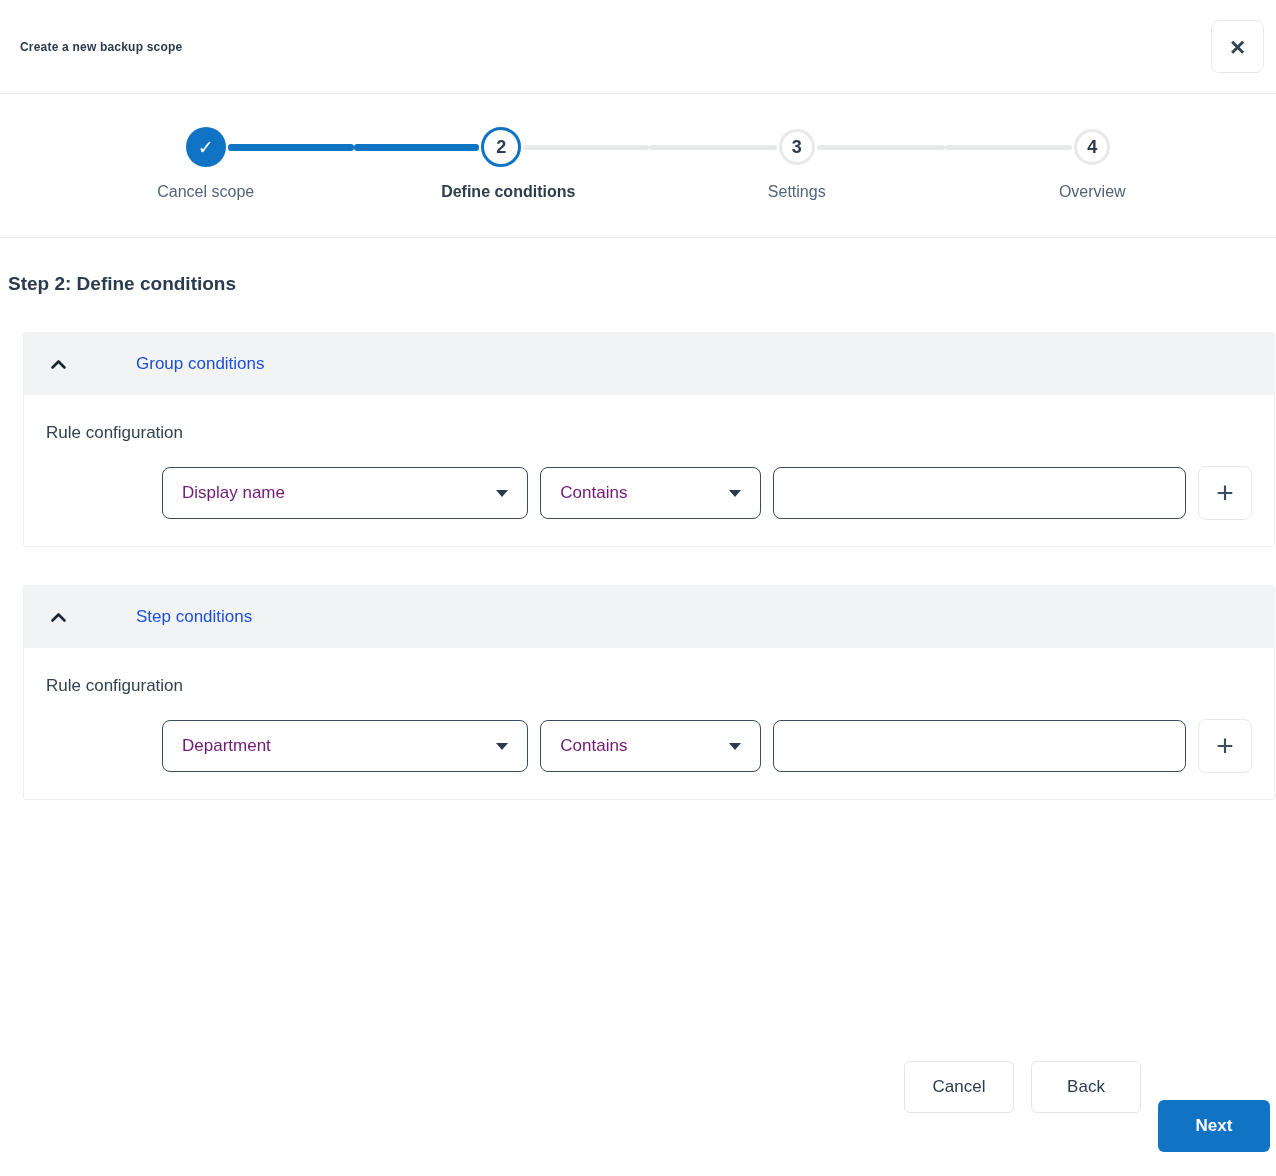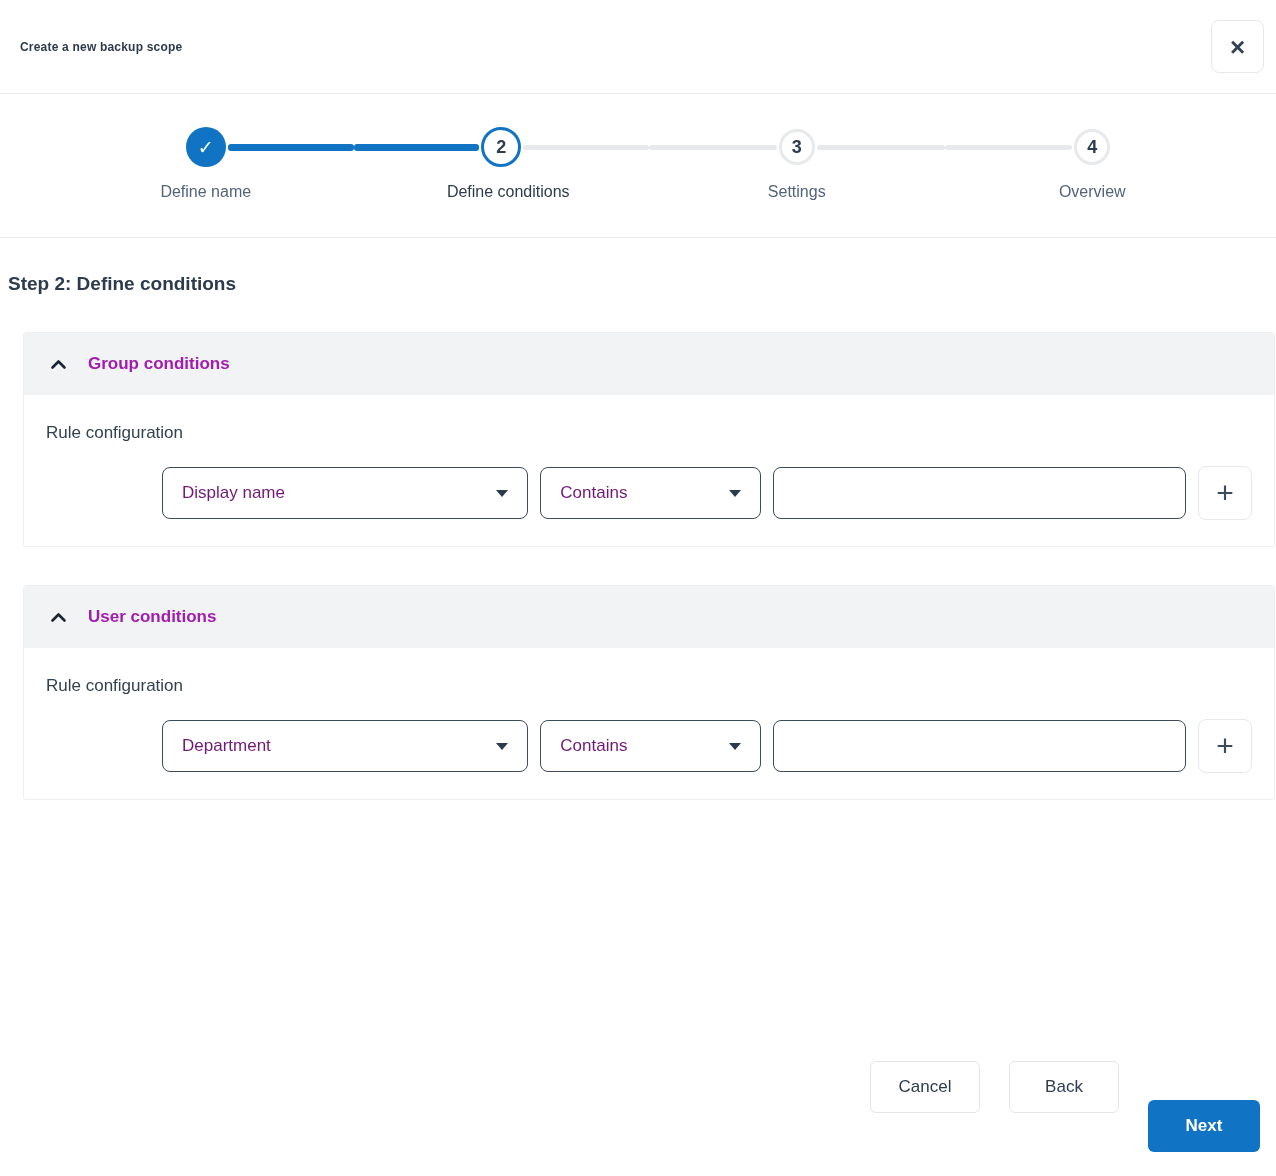--- a/index.html
+++ b/index.html
@@ -37,33 +37,33 @@
   .circle {
     flex:none; border-radius:50%; display:flex; align-items:center; justify-content:center;
     margin:0 2px; background:#fff;
   }
   .circle.completed { width:40px; height:40px; background:#1173c4; }
   .circle.completed span { color:#fff; font-size:19px; font-weight:700; }
   .circle.current { width:40px; height:40px; border:3px solid #1173c4; }
   .circle.upcoming { width:36px; height:36px; border:3px solid #e7e9eb; }
   .circle .num { font-size:18px; font-weight:600; color:#2d3c4e; }
   .step-label { margin-top:15px; font-size:16px; color:#53637a; }
-  .step-label.current { font-weight:400; color:#2c3b4d;margin-left:14px; }
+  .step-label.current { font-weight:700; color:#2c3b4d;margin-left:14px; }
 
   
   .step-heading { margin:35px 20px 0 8px; font-size:19px; font-weight:700; color:#2c3b4d; }
 
   
   .card { margin:37px 1px 0 23px; border:1px solid #edeff1; border-radius:3px; }
   .card + .card { margin-top:38px; }
   .card-header {
     background:#f1f3f4; height:62px; display:flex; align-items:center;
     padding-left:26px; gap:21px; cursor:pointer; border-radius:3px 3px 0 0;
   }
-  .card-title { font-size:17px; font-weight:700; color:#a21caf; }
+  .card-title { font-size:17px; font-weight:400; color:#1d4ed8;margin-left:48px; }
   .card-body { background:#fff; padding:28px 22px 26px 22px; border-radius:0 0 3px 3px; }
   .rule-label { font-size:17px; color:#33424f; }
   .controls { display:flex; align-items:center; margin-top:23px; padding-left:116px; gap:12px; }
   .select {
     height:52px; border:1.6px solid #3c4b5d; border-radius:8px; background:#fff;
     display:flex; align-items:center; justify-content:space-between;
     padding:0 19px; cursor:pointer;
   }
   .select .val { font-size:17px; color:#701a75; }
   .select.field { width:367px; }
@@ -77,21 +77,21 @@
     width:414px; height:52px; border:1.6px solid #3c4b5d; border-radius:8px;
     padding:0 14px; font-size:17px; font-family:inherit; color:#2d3c4e; outline:none;
   }
   .add-btn {
     width:54px; height:54px; border:1px solid #e6e9ec; border-radius:8px; background:#fff;
     display:flex; align-items:center; justify-content:center; cursor:pointer;
   }
   .add-btn span { font-size:30px; line-height:1; color:#3c4b5d; font-weight:400; }
 
   
-  .footer { position:absolute; right:16px; bottom:24px; display:flex; gap:29px; }
+  .footer { position:absolute; right:6px; bottom:24px; display:flex; gap:17px; }
   .btn {
     height:52px; border-radius:6px; font-size:17px; font-family:inherit; cursor:pointer;
     display:flex; align-items:center; justify-content:center;
   }
   .btn.secondary { background:#fff; border:1px solid #e3e6e9; color:#2d3c4e; width:110px; }
   .btn.primary { background:#1173c4; border:none; color:#fff; width:112px; font-weight:600;margin-top:39px; }
 </style>
 </head>
 <body>
 
@@ -106,21 +106,21 @@
   <div class="stepper">
 
     <div class="step">
       <div class="track">
         <div class="seg hide"></div>
         <div class="circle completed">
           <span>✓</span>
         </div>
         <div class="seg blue"></div>
       </div>
-      <div class="step-label">Define name</div>
+      <div class="step-label">Cancel scope</div>
     </div>
 
     <div class="step">
       <div class="track">
         <div class="seg blue"></div>
         <div class="circle current">
           <span class="num">2</span>
         </div>
         <div class="seg"></div>
       </div>
@@ -178,21 +178,21 @@
       </div>
     </div>
   </div>
 </div>
 
 <div class="card">
   <div class="card-header">
     <svg width="17" height="11" viewBox="0 0 17 11">
       <polyline points="2.5,8.5 8.5,2.5 14.5,8.5" stroke="#1a2532" stroke-width="2.6" fill="none" stroke-linecap="round" stroke-linejoin="round"></polyline>
     </svg>
-    <span class="card-title">User conditions</span>
+    <span class="card-title">Step conditions</span>
   </div>
   <div class="card-body">
     <div class="rule-label">Rule configuration</div>
     <div class="controls">
       <div class="select field">
         <span class="val">Department</span>
         <span class="caret"></span>
       </div>
       <div class="select operator">
         <span class="val">Contains</span>

